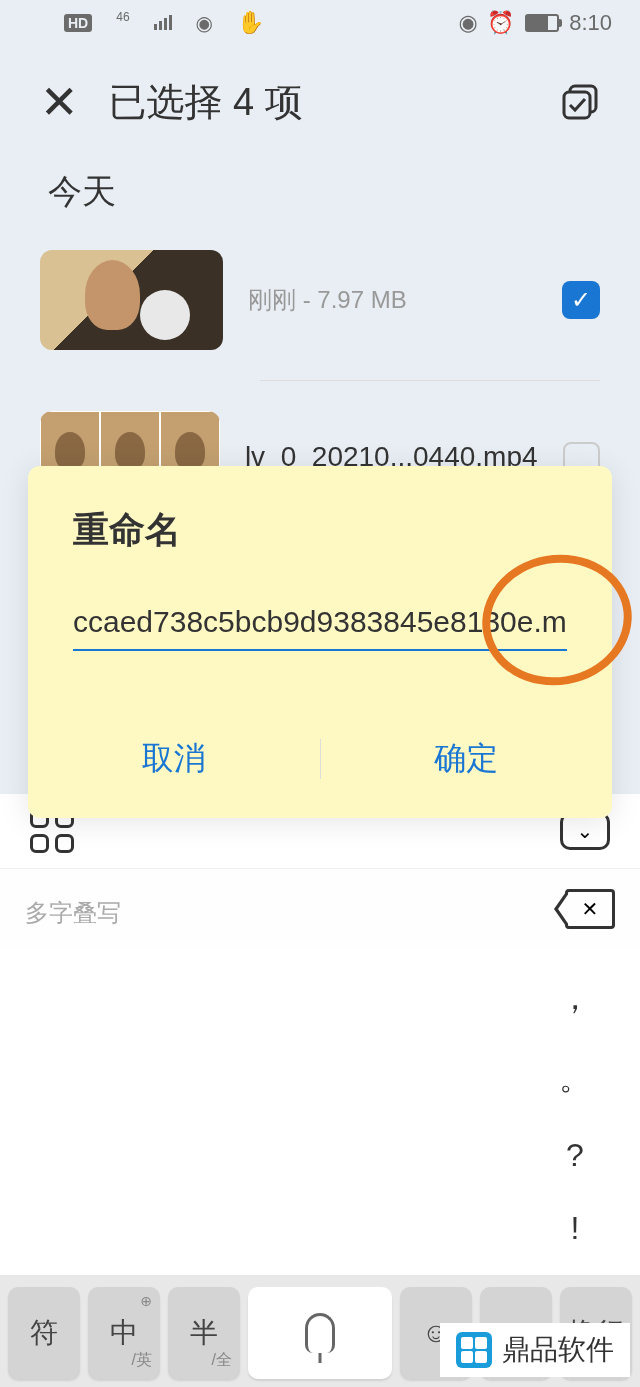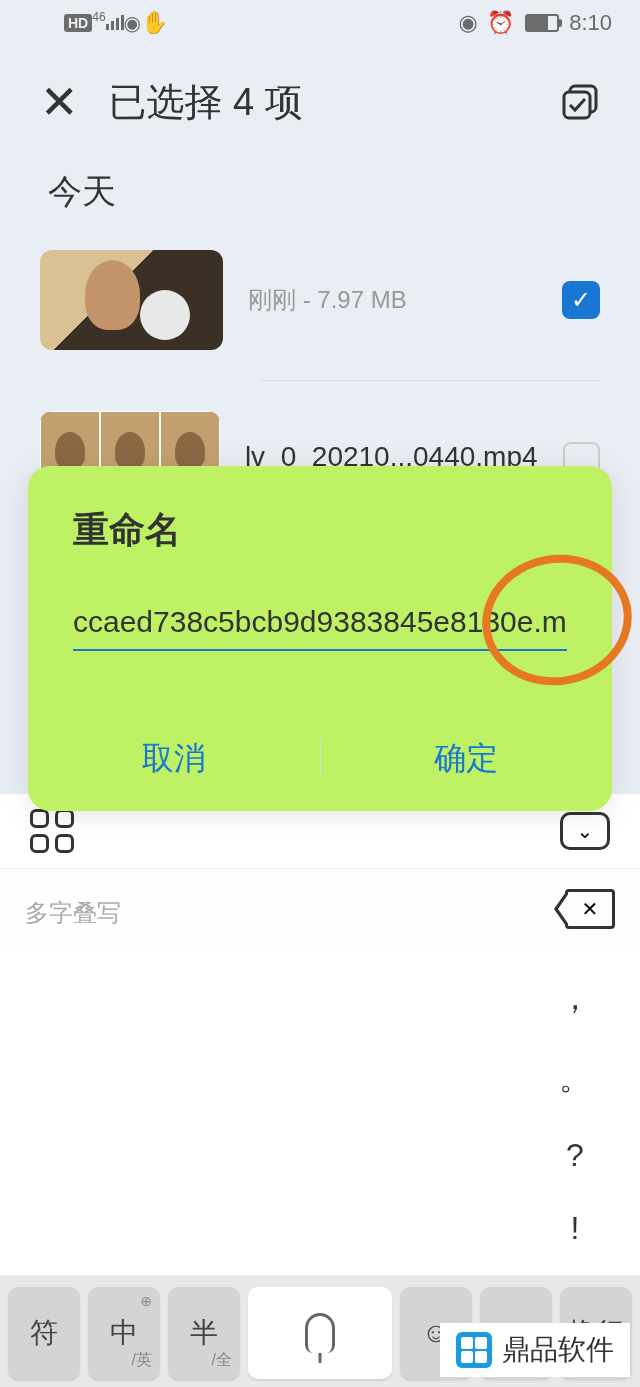--- a/index.html
+++ b/index.html
@@ -1,19 +1,19 @@
 <!DOCTYPE html>
 <html><head>
   <meta charset="utf-8">
   <style>
     * { margin: 0; padding: 0; box-sizing: border-box; }
     body { width: 640px; height: 1387px; background: #e8eef3; font-family: -apple-system, sans-serif; position: relative; overflow: hidden; }
     
     .status-bar { height: 45px; display: flex; justify-content: space-between; align-items: center; padding: 0 28px; color: #6b6b6b; font-size: 22px; }
-    .status-left { display: flex; gap: 0; align-items: center; padding-left: 36px; }
+    .status-left { display: flex; gap: 24px; align-items: center; padding-left: 36px; }
     .status-right { display: flex; gap: 10px; align-items: center; }
     .hd-badge { background: #6b6b6b; color: #e8eef3; padding: 1px 4px; border-radius: 3px; font-size: 14px; font-weight: bold; }
     .signal { display: flex; align-items: flex-end; gap: 2px; }
     .signal-bar { width: 3px; background: #6b6b6b; }
     .signal-bar:nth-child(1) { height: 6px; } .signal-bar:nth-child(2) { height: 9px; }
     .signal-bar:nth-child(3) { height: 12px; } .signal-bar:nth-child(4) { height: 15px; }
     .wifi-icon { font-size: 20px; }
     .battery { width: 34px; height: 18px; border: 2px solid #6b6b6b; border-radius: 3px; position: relative; }
     .battery::after { content: ''; position: absolute; right: -5px; top: 3px; width: 3px; height: 8px; background: #6b6b6b; border-radius: 0 2px 2px 0; }
     .battery-fill { width: 70%; height: 100%; background: #6b6b6b; }
@@ -34,21 +34,21 @@
     .thumb2-cell { background: #c4a070; border: 1px solid #fff; position: relative; }
     .thumb2-cell::after { content: ''; position: absolute; left: 50%; top: 20%; transform: translateX(-50%); width: 30px; height: 38px; background: #8a6844; border-radius: 50% 50% 40% 40%; }
     .file-info { flex: 1; }
     .file-name { font-size: 28px; color: #333; margin-bottom: 8px; }
     .file-meta { font-size: 24px; color: #999; }
     .checkbox { width: 38px; height: 38px; border-radius: 8px; }
     .checked { background: #1976d2; display: flex; align-items: center; justify-content: center; color: #fff; font-size: 24px; }
     .unchecked { border: 2px solid #ccc; }
     .divider { height: 1px; background: #ddd; margin: 15px 40px 15px 260px; }
     
-    .modal { position: absolute; left: 28px; right: 28px; top: 466px; background: #bef264; border-radius: 22px; padding: 40px 0 0; box-shadow: 0 4px 30px rgba(0,0,0,0.1); z-index: 10; }
+    .modal { position: absolute; left: 28px; right: 28px; top: 466px; background: #fef9c3; border-radius: 12px; padding: 40px 0 7px; box-shadow: 0 4px 30px rgba(0,0,0,0.1); z-index: 10; }
     .modal-title { font-size: 36px; font-weight: bold; color: #333; padding: 0 45px 40px; }
     .input-wrap { padding: 0 45px 15px; position: relative; }
     .rename-input { width: 100%; font-size: 30px; padding: 10px 0; border: none; border-bottom: 2px solid #1976d2; background: transparent; color: #333; outline: none; }
     .highlight-circle { position: absolute; right: -20px; top: -40px; width: 150px; height: 130px; border: 8px solid #e67822; border-radius: 50%; transform: rotate(-10deg); pointer-events: none; }
     .modal-actions { display: flex; margin-top: 40px; border-top: 1px solid transparent; }
     .modal-btn { flex: 1; padding: 30px; font-size: 32px; color: #1976d2; text-align: center; }
     .action-divider { width: 1px; height: 40px; background: #ddd; align-self: center; }
     
     .keyboard { position: absolute; bottom: 0; left: 0; right: 0; background: #f5f5f5; }
     .kb-top { display: flex; justify-content: space-between; align-items: center; padding: 15px 30px; background: #fff; border-bottom: 1px solid #eee; }

